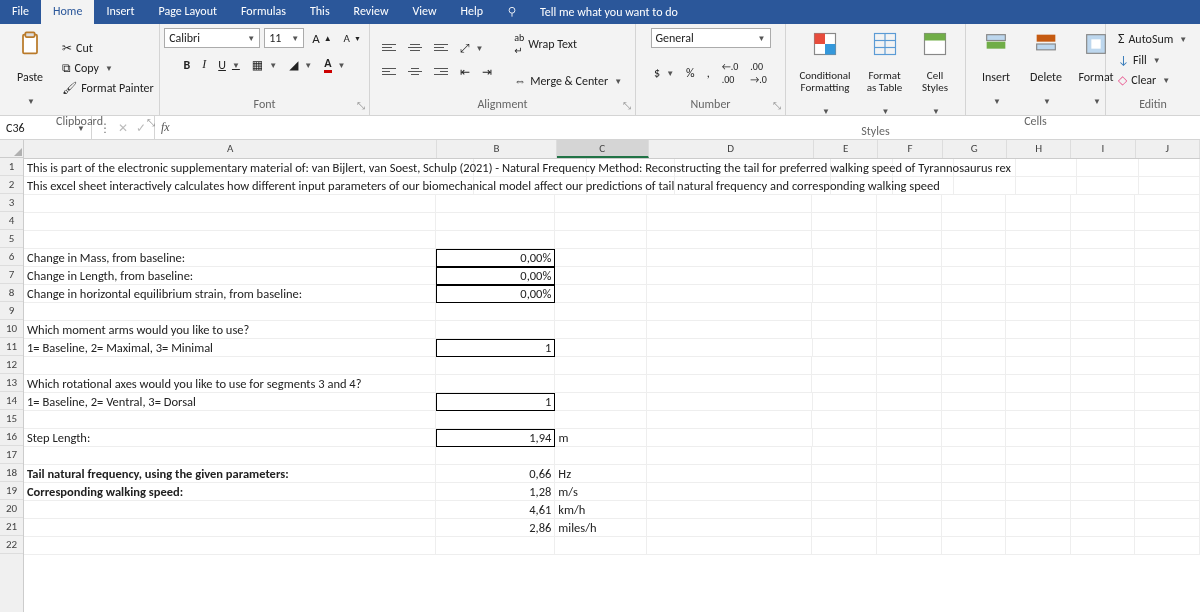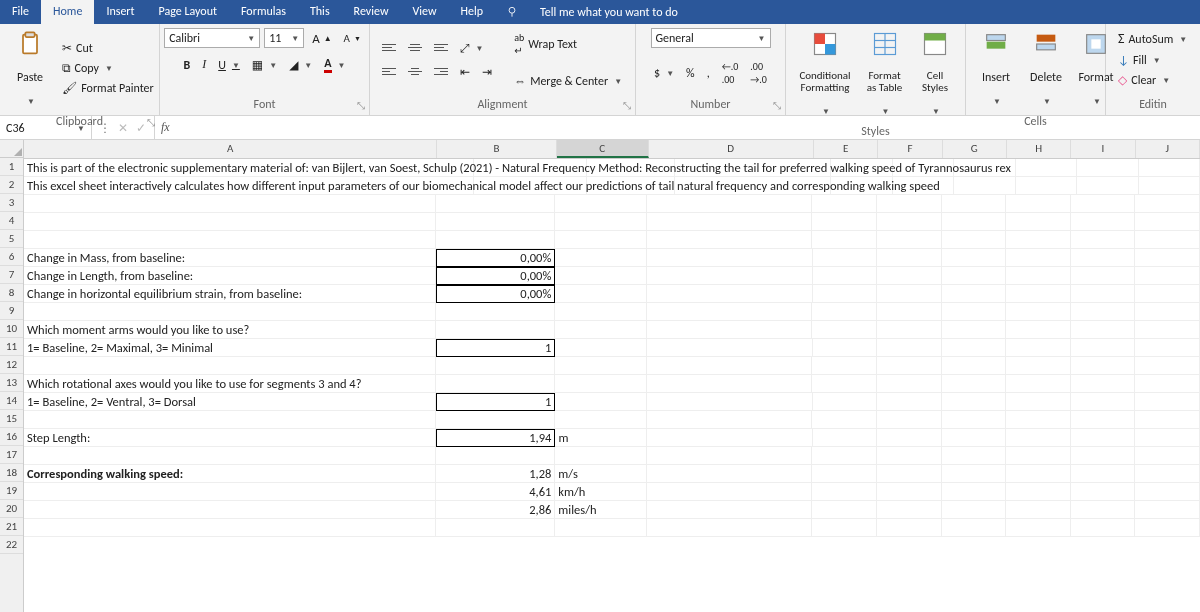--- a/index.html
+++ b/index.html
@@ -579,20 +579,32 @@
           <div class="c colC"></div>
           <div class="c colD"></div>
           <div class="c colE"></div>
           <div class="c colF"></div>
           <div class="c colG"></div>
           <div class="c colH"></div>
           <div class="c colI"></div>
           <div class="c colJ"></div>
         </div>
         <div class="r">
+          <div class="c colA bold">Tail natural frequency, using the given parameters:</div>
+          <div class="c colB right">0,66</div>
+          <div class="c colC">Hz</div>
+          <div class="c colD"></div>
+          <div class="c colE"></div>
+          <div class="c colF"></div>
+          <div class="c colG"></div>
+          <div class="c colH"></div>
+          <div class="c colI"></div>
+          <div class="c colJ"></div>
+        </div>
+        <div class="r">
           <div class="c colA bold">Corresponding walking speed:</div>
           <div class="c colB right">1,28</div>
           <div class="c colC">m/s</div>
           <div class="c colD"></div>
           <div class="c colE"></div>
           <div class="c colF"></div>
           <div class="c colG"></div>
           <div class="c colH"></div>
           <div class="c colI"></div>
           <div class="c colJ"></div>

